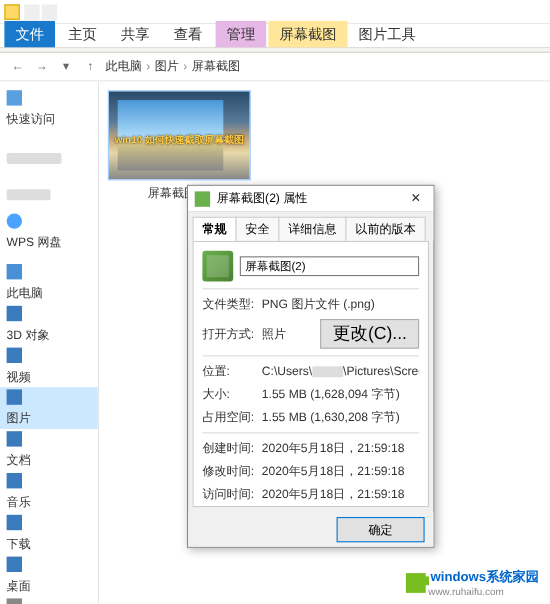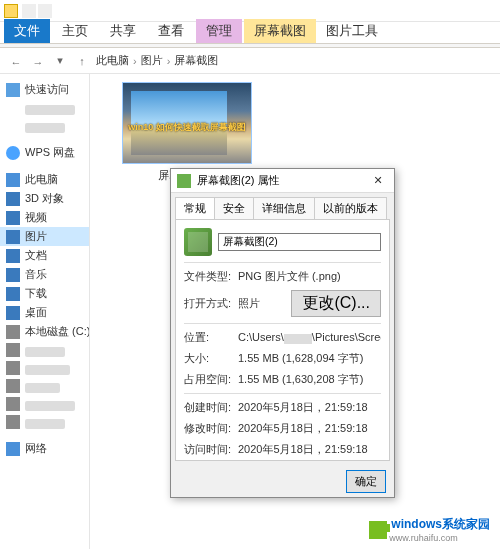--- a/index.html
+++ b/index.html
@@ -21,56 +21,56 @@
 
 
 .addressbar { height: 26px; display: flex; align-items: center; padding: 0 8px; gap: 6px; border-bottom: 1px solid #e5e5e5; }
 .navbtn { width: 16px; height: 16px; display: flex; align-items: center; justify-content: center; color: #666; }
 .addr-path { flex: 1; display: flex; align-items: center; gap: 2px; color: #333; font-size: 11px; }
 .addr-path .sep { color: #888; margin: 0 2px; }
 
 
 .main { display: flex; height: calc(549px - 22px - 22px - 4px - 26px); }
 .sidebar { width: 90px; border-right: 1px solid #e5e5e5; padding: 6px 0; overflow: hidden; }
-.side-item { display: flex; align-items: flex-end; gap: 5px; padding: 2px 6px; color: #333; font-size: 11px; white-space: nowrap; }
+.side-item { display: flex; align-items: flex-start; gap: 5px; padding: 2px 6px; color: #333; font-size: 11px; white-space: nowrap; flex-direction: column; }
 .side-item.sel { background: #cce8ff; }
 .side-icon { width: 14px; height: 14px; flex-shrink: 0; }
 .side-sep { height: 8px; }
 .blur { background: #ddd; color: transparent; border-radius: 2px; height: 10px; }
 
 .content { flex: 1; padding: 8px; display: flex; align-items: flex-start; gap: 10px; position: relative; }
 
 
-.thumb { width: 130px; text-align: center; margin-left: 24px; }
+.thumb { width: 130px; text-align: center; }
 .thumb-img { width: 130px; height: 82px; border: 1px solid #99c9ff; background: linear-gradient(180deg,#2a4a6a 0%,#5a7a9a 35%,#c8a878 55%,#e8d8a8 70%,#888 100%); position: relative; overflow: hidden; }
 .thumb-img::before { content:""; position:absolute; left:8px; top:8px; right:24px; bottom:8px; background: linear-gradient(180deg,#4a98d8 0%,#a8d8f8 50%,#d8c888 60%,#888 100%); }
 .thumb-txt { position:absolute; top:38px; left:0; right:0; text-align:center; color:#ffcc44; font-size:9px; font-weight:bold; text-shadow:0 0 2px #000; }
 .thumb-label { margin-top: 4px; font-size: 11px; color: #333; }
 
 
 .dialog { position: absolute; left: 170px; top: 168px; width: 225px; height: 330px; background: #f0f0f0; border: 1px solid #888; box-shadow: 2px 2px 8px rgba(0,0,0,0.3); display: flex; flex-direction: column; }
 .dlg-title { height: 24px; display: flex; align-items: center; justify-content: space-between; padding: 0 6px; background: #fff; border-bottom: 1px solid #ddd; }
 .dlg-title-left { display: flex; align-items: center; gap: 6px; font-size: 11px; }
 .dlg-close { width: 20px; text-align: center; color: #333; }
 .dlg-tabs { display: flex; padding: 4px 4px 0; background: #f0f0f0; }
 .dtab { padding: 3px 8px; font-size: 11px; border: 1px solid #ccc; border-bottom: none; background: #f8f8f8; margin-right: -1px; }
-.dtab.active { background: #fff; position: relative; z-index: 2; }
+.dtab.active { background: #fff; position: relative; z-index: 2; font-weight: bold; }
 .dlg-body { flex: 1; background: #fff; margin: 0 4px 4px; border: 1px solid #ccc; padding: 8px 8px; overflow: hidden; font-size: 10.5px; }
 .dlg-row { display: flex; align-items: center; margin-bottom: 6px; gap: 6px; }
 .dlg-label { width: 48px; color: #333; flex-shrink: 0; }
 .dlg-value { color: #333; flex: 1; white-space: nowrap; overflow: hidden; }
 .dlg-input { flex: 1; border: 1px solid #7a7a7a; padding: 2px 4px; font-size: 10.5px; }
 .dlg-btn-sm { border: 1px solid #adadad; background: #e1e1e1; padding: 2px 10px; font-size: 16px; }
 .dlg-hr { border: none; border-top: 1px solid #ddd; margin: 4px 0 6px; }
 .dlg-file-icon { width: 28px; height: 28px; background: linear-gradient(135deg,#6ab04c,#4a8032); border-radius: 3px; flex-shrink:0; position:relative; }
 .dlg-file-icon::after { content:""; position:absolute; left:4px; top:4px; right:4px; bottom:4px; background:#fff3; }
 .blur-inline { display:inline-block; width:28px; height:10px; background:#ddd; vertical-align:middle; }
 
 .dlg-footer { height: 32px; display: flex; align-items: center; justify-content: flex-end; gap: 6px; padding: 0 8px; background: #f0f0f0; }
-.dlg-btn { border: 1px solid #adadad; background: #e1e1e1; padding: 3px 8px; font-size: 11px; }
+.dlg-btn { border: 1px solid #adadad; background: #e1e1e1; padding: 3px 28px; font-size: 11px; }
 .dlg-btn.primary { border: 1px solid #0078d7; }
 
 
 .watermark { position: absolute; right: 4px; bottom: 4px; display: flex; align-items: center; gap: 4px; background: #fff; padding: 2px 6px; }
 .wm-logo { width: 18px; height: 18px; background: #78be20; position: relative; }
 .wm-logo::before { content:""; position:absolute; top:3px; right:-3px; width:10px; height:8px; background:#78be20; }
 .wm-text { color: #0066cc; font-size: 12px; font-weight: bold; }
 .wm-sub { font-size: 9px; color: #888; margin-left: -2px; }
 </style>
 </head>

